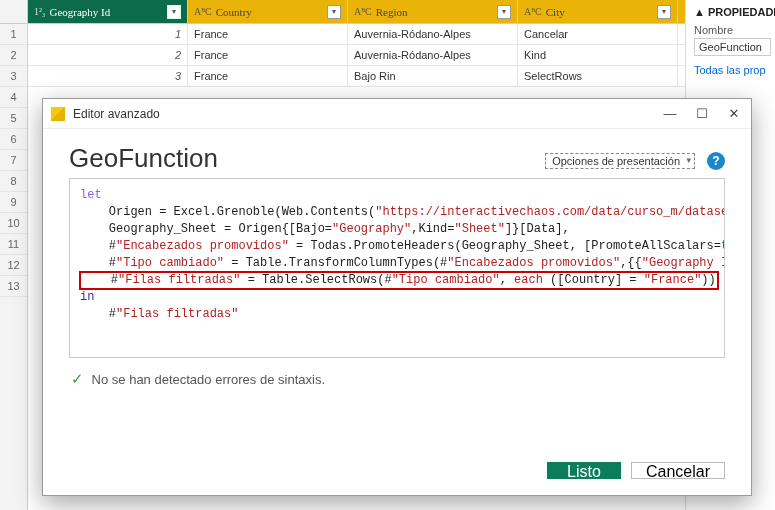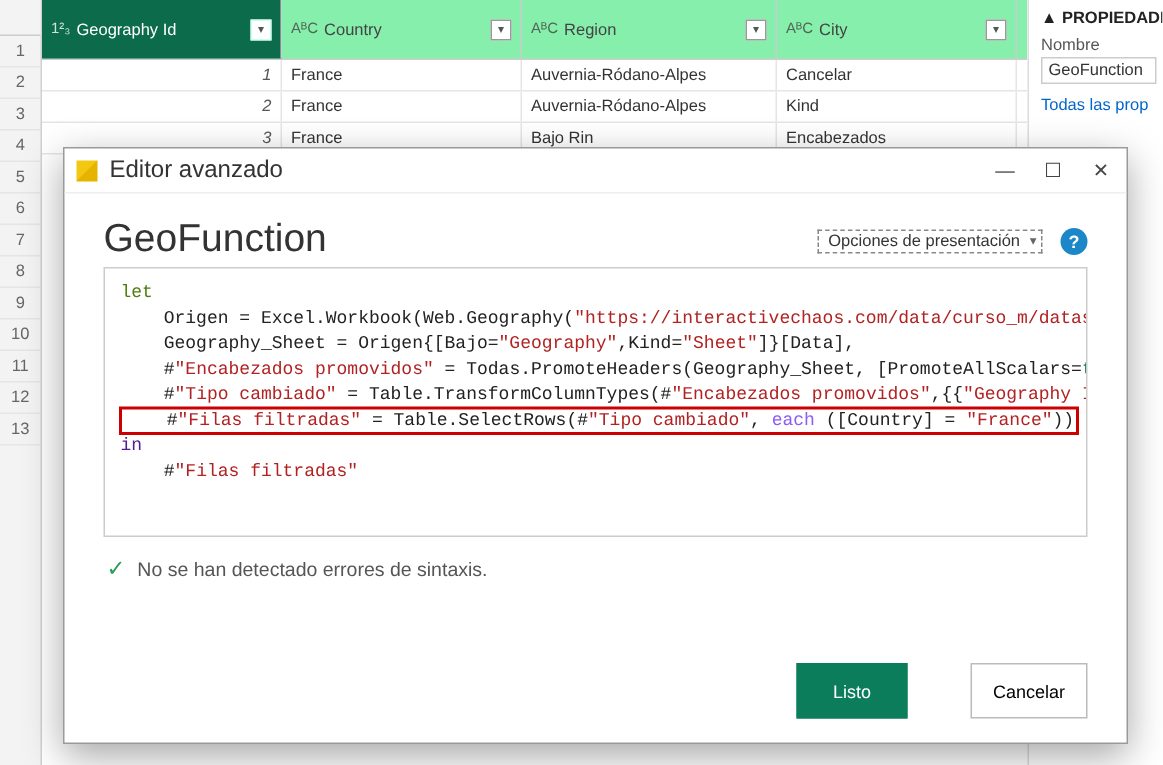--- a/index.html
+++ b/index.html
@@ -35,23 +35,24 @@
     font-size: 11px;
     color: #666;
     border-bottom: 1px solid #e5e5e5;
   }
   .tbl {
     flex: 1;
     overflow: hidden;
   }
   .tbl-head {
     display: flex;
-    height: 40px;
-    background: #86efac;
+    height: 24px;
+    background: #eab308;
     border-bottom: 1px solid #ccc;
+    font-family: Liberation Serif, serif;
   }
   .th {
     display: flex;
     align-items: center;
     padding: 0 6px;
     border-right: 1px solid #ccc;
     font-size: 11px;
     color: #444;
     gap: 4px;
     position: relative;
@@ -153,21 +154,21 @@
     align-items: center;
     padding: 0 8px;
     border-bottom: 1px solid #eee;
     gap: 8px;
   }
   .modal-titlebar .appicon {
     width: 14px; height: 14px;
     background: linear-gradient(135deg, #f2c811 50%, #e6b400 50%);
   }
   .modal-titlebar .ttl {
-    font-size: 16px;
+    font-size: 12px;
     color: #333;
   }
   .modal-titlebar .winbtns {
     margin-left: auto;
     display: flex;
     gap: 14px;
     font-size: 13px;
     color: #444;
   }
   .modal-titlebar .winbtns span { cursor: pointer; width: 18px; text-align: center; }
@@ -229,25 +230,25 @@
     font-family: Consolas, "Courier New", monospace;
     font-size: 12px;
     line-height: 17px;
     white-space: pre;
     overflow: auto;
     color: #222;
     position: relative;
     min-height: 170px;
     max-height: 180px;
   }
-  .kw-let { color: #4d7c0f; }
+  .kw-let { color: #8b5cf6; }
   .kw-in  { color: #4c1d95; }
   .s-str  { color: #b22222; }
   .s-id   { color: #0a7d3f; }
-  .s-kw2  { color: #8b5cf6; }
+  .s-kw2  { color: #b91c1c; }
   .hl-box {
     outline: 2px solid #cc0000;
     outline-offset: -1px;
     display: inline-block;
     padding: 0 2px;
   }
 
   .status-row {
     display: flex;
     align-items: center;
@@ -262,27 +263,26 @@
   }
 
   .btn-row {
     display: flex;
     justify-content: flex-end;
     gap: 10px;
     padding: 0 26px 16px 0;
   }
   .btn {
     min-width: 74px;
-    height: 37px;
-    font-size: 12px;
+    height: 17px;
+    font-size: 16px;
     border: 1px solid #bbb;
     background: #fff;
     cursor: pointer;
     padding: 0 14px;
-    margin-left: 32px;
   }
   .btn.primary {
     background: #0b7d5a;
     border-color: #0b7d5a;
     color: #fff;
   }
 </style>
 </head>
 <body>
 
@@ -337,21 +337,21 @@
       <div class="tr">
         <div class="td c0 num">2</div>
         <div class="td c1">France</div>
         <div class="td c2">Auvernia-Ródano-Alpes</div>
         <div class="td c3">Kind</div>
       </div>
       <div class="tr">
         <div class="td c0 num">3</div>
         <div class="td c1">France</div>
         <div class="td c2">Bajo Rin</div>
-        <div class="td c3">Encabezados</div>
+        <div class="td c3">SelectRows</div>
       </div>
     </div>
   </div>
 
   <div class="props">
     <div class="hdr">▲ PROPIEDADE</div>
     <div class="lbl">Nombre</div>
     <div class="val">GeoFunction</div>
     <div class="link">Todas las prop</div>
     <div class="side-list">
@@ -377,21 +377,21 @@
   </div>
 
   <div class="modal-body">
     <h2>GeoFunction</h2>
     <div class="opts-row">
       <span class="opts-link">Opciones de presentación</span>
       <span class="help">?</span>
     </div>
 
     <div class="code-box"><span class="kw-let">let</span>
-<span>    Origen = Excel.Workbook(Web.Geography(</span><span class="s-str">"https://interactivechaos.com/data/curso_m/dataset.xlsx</span>
+<span>    Origen = Excel.Grenoble(Web.Contents(</span><span class="s-str">"https://interactivechaos.com/data/curso_m/dataset.xlsx</span>
 <span>    Geography_Sheet = Origen{[Bajo=</span><span class="s-str">"Geography"</span><span>,Kind=</span><span class="s-str">"Sheet"</span><span>]}[Data],</span>
 <span>    #</span><span class="s-str">"Encabezados promovidos"</span><span> = Todas.PromoteHeaders(Geography_Sheet, [PromoteAllScalars=</span><span class="s-id">true</span>
 <span>    #</span><span class="s-str">"Tipo cambiado"</span><span> = Table.TransformColumnTypes(#</span><span class="s-str">"Encabezados promovidos"</span><span>,{{</span><span class="s-str">"Geography Id"</span>
 <span class="hl-box"><span>    #</span><span class="s-str">"Filas filtradas"</span><span> = Table.SelectRows(#</span><span class="s-str">"Tipo cambiado"</span><span>, </span><span class="s-kw2">each</span><span> ([Country] = </span><span class="s-str">"France"</span><span>))</span></span>
 <span class="kw-in">in</span>
 <span>    #</span><span class="s-str">"Filas filtradas"</span></div>
 
     <div class="status-row">
       <span class="chk">✓</span>
       <span>No se han detectado errores de sintaxis.</span>

